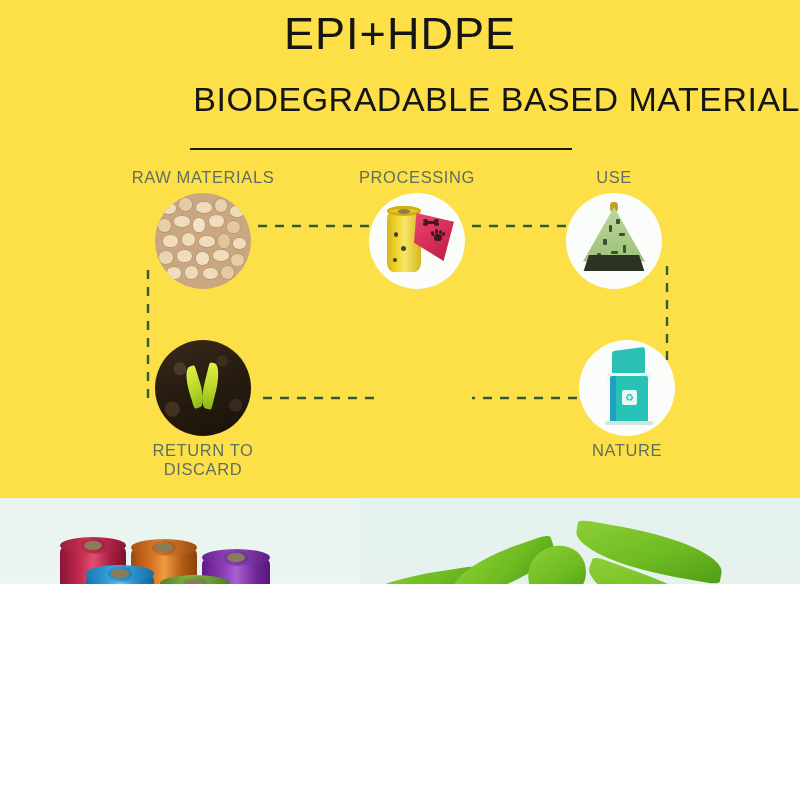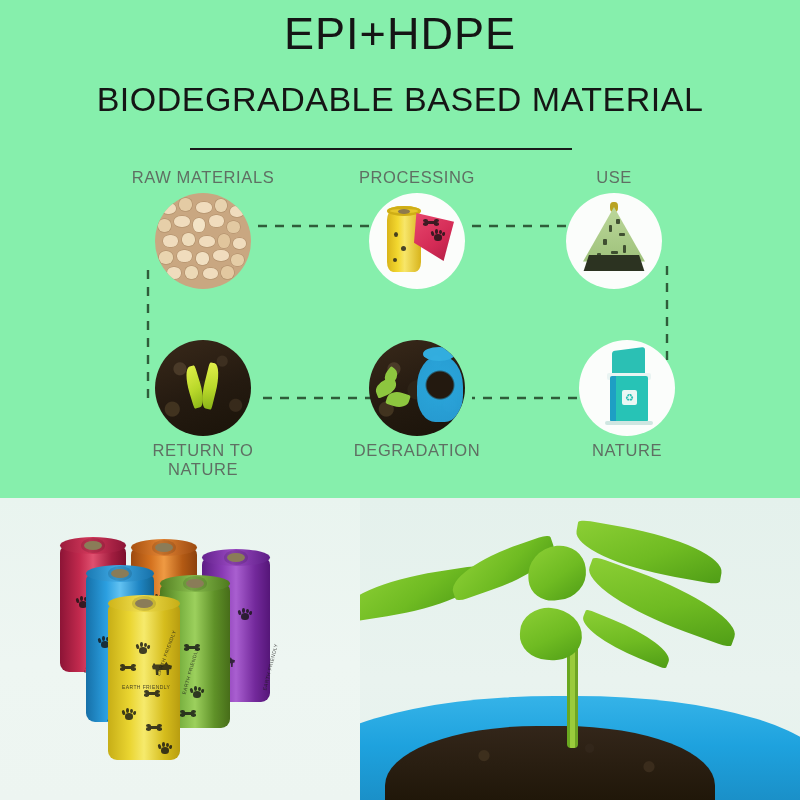--- a/index.html
+++ b/index.html
@@ -3,23 +3,23 @@
 <meta charset="utf-8">
 <style>
   html, body {
     margin: 0;
     padding: 0;
     background: #ffffff;
   }
   #poster {
     position: relative;
     width: 800px;
-    height: 800px;
+    height: 584px;
     overflow: hidden;
-    background: #86efac;
+    background: #fde047;
     font-family: "Liberation Sans", sans-serif;
     -webkit-font-smoothing: antialiased;
   }
 
   
   .headline {
     position: absolute;
     left: 0;
     width: 800px;
     text-align: center;
@@ -30,20 +30,21 @@
   }
   #title-main {
     top: 8px;
     font-size: 45px;
     letter-spacing: 1px;
   }
   #title-sub {
     top: 80px;
     font-size: 34px;
     letter-spacing: 0.5px;
+    text-align: right;
   }
   #header-rule {
     position: absolute;
     left: 190px;
     top: 148px;
     width: 382px;
     height: 2px;
     background: #1a1a1a;
   }
 
@@ -507,32 +508,23 @@
         <div class="bag-green-band"></div>
       </div>
     </div>
 
     <div class="node bottom" id="node-return">
       <div class="bubble soil">
         <div class="sprout-leaf leaf-l"></div>
         <div class="sprout-leaf leaf-r"></div>
       </div>
       <div class="node-label">RETURN TO
-NATURE</div>
+DISCARD</div>
     </div>
 
-    <div class="node bottom" id="node-degrade">
-      <div class="bubble soil">
-        <div class="blue-foot"></div>
-        <div class="mini-leaf" style="left:6px;top:40px;width:22px;height:15px;transform:rotate(-22deg);"></div>
-        <div class="mini-leaf" style="left:18px;top:52px;width:22px;height:15px;transform:rotate(18deg);"></div>
-        <div class="mini-leaf" style="left:14px;top:30px;width:16px;height:12px;transform:rotate(-52deg);"></div>
-      </div>
-      <div class="node-label">DEGRADATION</div>
-    </div>
 
     <div class="node bottom" id="node-discard">
       <div class="bubble bub-white">
         <div class="bin-lid"></div>
         <div class="bin-lid-edge"></div>
         <div class="bin-body"></div>
         <div class="bin-sign">♻</div>
         <div class="bin-base"></div>
       </div>
       <div class="node-label">NATURE</div>

